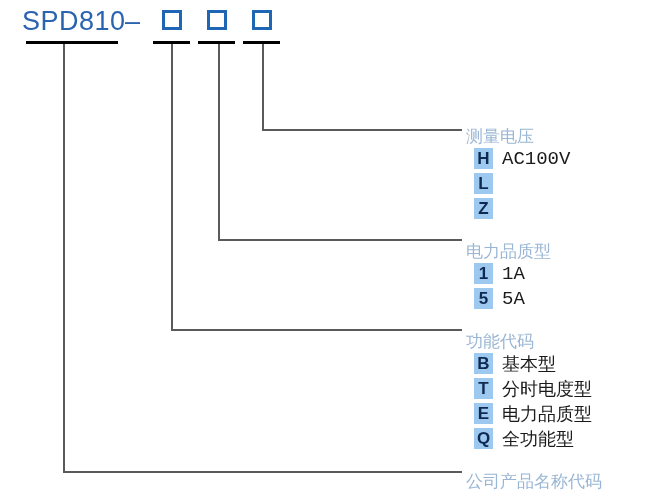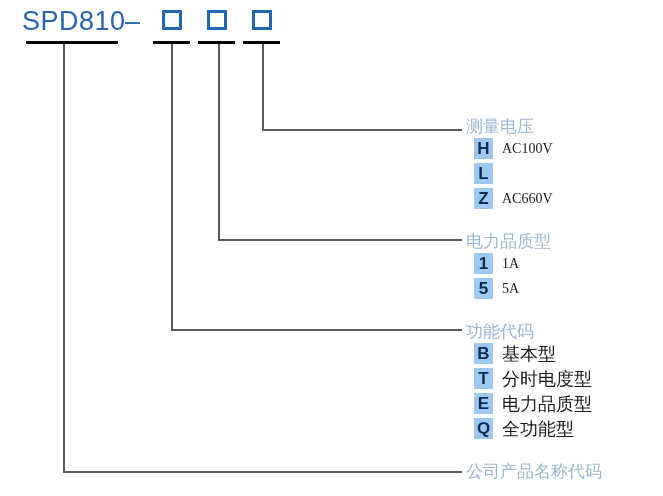--- a/index.html
+++ b/index.html
@@ -77,20 +77,21 @@
   }
   #bar-model    { left: 26px;  width: 92px; }
   #bar-square-1 { left: 153px; width: 37px; }
   #bar-square-2 { left: 198px; width: 37px; }
   #bar-square-3 { left: 243px; width: 37px; }
 
   
   .group {
     position: absolute;
     left: 466px;
+    margin-top: 10px;
   }
   .group-title {
     font-size: 17px;
     color: #9ab6d4;
     line-height: 20px;
     white-space: nowrap;
     font-family: "DejaVu Sans", "Liberation Sans", sans-serif;
   }
   .option-row {
     display: flex;
@@ -111,22 +112,22 @@
     margin-left: 8px;
     margin-right: 9px;
     font-family: "Liberation Sans", sans-serif;
   }
   .option-text {
     font-size: 18px;
     color: #1a1a1a;
     font-family: "DejaVu Sans", "Liberation Sans", sans-serif;
   }
   .option-text.latin {
-    font-family: Liberation Serif, serif;
-    font-size: 14px;
+    font-family: Liberation Mono, monospace;
+    font-size: 19px;
   }
 
   #group-voltage { top: 116px; }
   #group-current { top: 231px; }
   #group-function { top: 321px; }
   #group-company { top: 461px; }
 </style>
 </head>
 <body>
 
@@ -161,21 +162,20 @@
     <div class="group-title">测量电压</div>
     <div class="option-row">
       <span class="badge">H</span>
       <span class="option-text latin">AC100V</span>
     </div>
     <div class="option-row">
       <span class="badge">L</span>
     </div>
     <div class="option-row">
       <span class="badge">Z</span>
-      <span class="option-text latin">AC660V</span>
     </div>
   </div>
 
   <div id="group-current" class="group">
     <div class="group-title">电力品质型</div>
     <div class="option-row">
       <span class="badge">1</span>
       <span class="option-text latin">1A</span>
     </div>
     <div class="option-row">

